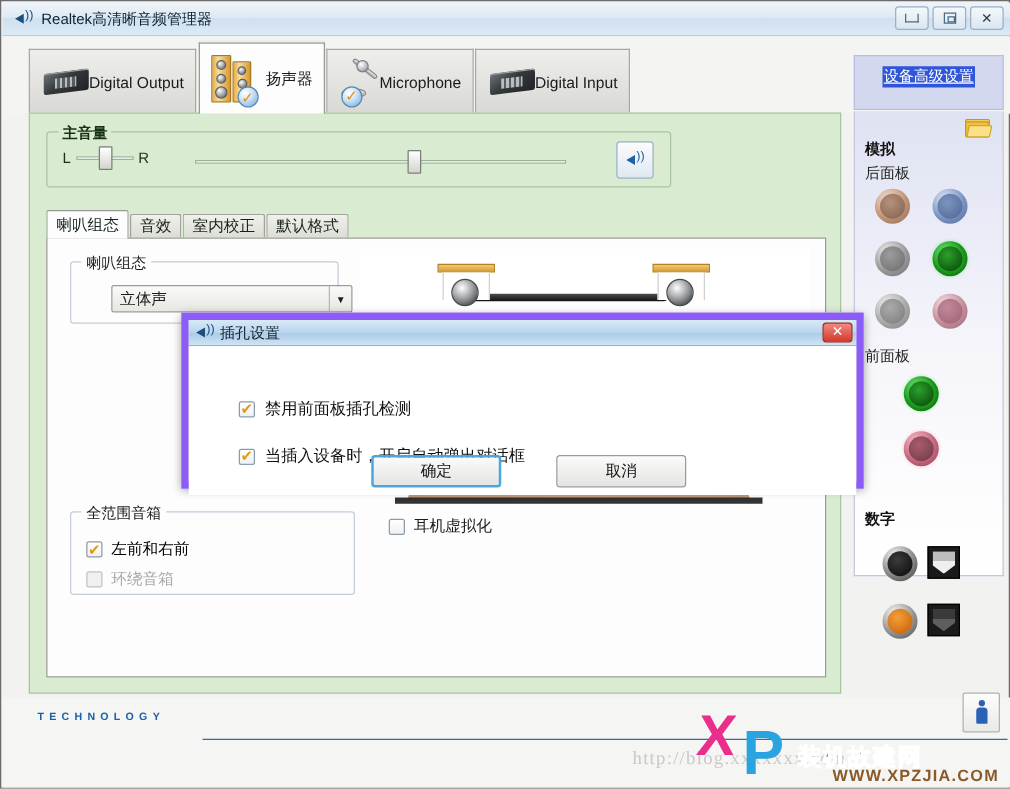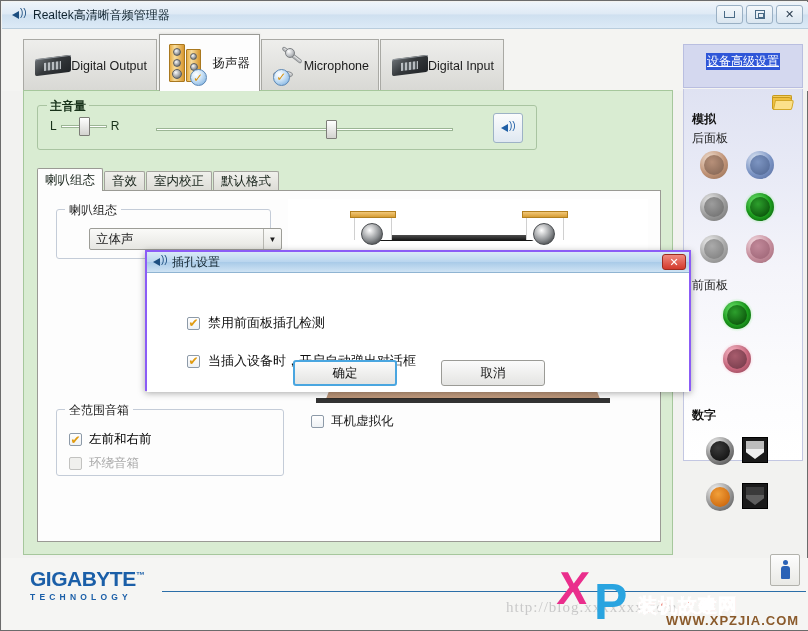--- a/index.html
+++ b/index.html
@@ -284,21 +284,21 @@
   .wm .x{position:absolute;left:12px;top:2px;font-size:46px;font-weight:bold;color:#ea2e8c;font-family:"Liberation Sans",sans-serif;transform:skewX(-6deg);}
   .wm .p{position:absolute;left:48px;top:14px;font-size:50px;font-weight:bold;color:#29a4e0;font-family:"Liberation Sans",sans-serif;}
   .wm .cn{position:absolute;left:92px;top:6px;font-size:31px;font-weight:bold;color:#f07020;
      -webkit-text-stroke:2px #ffffff;letter-spacing:1px;}
   .wm .cn2{position:absolute;left:92px;top:34px;font-size:19px;font-weight:bold;color:#e03a2a;-webkit-text-stroke:1px #ffffff;letter-spacing:1px;}
   .wm .dom{position:absolute;left:120px;top:54px;font-size:13px;font-weight:bold;color:#8a5a2b;letter-spacing:1px;}
 
   
   .dlg{
     position:absolute;left:144px;top:249px;width:546px;height:141px;
-    background:#ffffff;border:2px solid #8b5cf6;
+    background:#ffffff;border:6px solid #8b5cf6;
     box-shadow:0 2px 7px rgba(0,0,0,.35);
   }
   .dlg-tb{
     height:21px;width:100%;
     background:linear-gradient(to bottom,#d9e9f7 0%,#b9d5ee 50%,#a9cbe8 51%,#cfe3f4 100%);
     border-bottom:1px solid #8fb4d2;
     display:flex;align-items:center;
   }
   .dlg-tb .ic{margin-left:6px;display:flex;align-items:center;color:#1c4e80;font-size:12px;}
   .dlg-tb .ttl{margin-left:5px;font-size:12px;color:#10232e;}
@@ -528,21 +528,20 @@
     <div class="sq" style="left:58px;top:348px;"></div>
 
     <div class="jack" style="left:22px;top:394px;background:radial-gradient(circle at 36% 28%,#fafafa,#9a9a9a 52%,#4a4a4a);">
         <i style="background:radial-gradient(circle at 40% 35%,#f2a03a,#c45a02);"></i>
       </div>
     <div class="sq dark" style="left:58px;top:394px;"></div>
   </div>
 
   <div class="footer">
     <div class="giga">
-      <div class="g1"><span>GIGABYTE</span><sup>™</sup></div>
       <div class="g2">TECHNOLOGY</div>
     </div>
     <div class="footline"></div>
     <div class="info-btn">
       <span class="person">
           <b></b>
           <i></i>
         </span>
     </div>
   </div>

